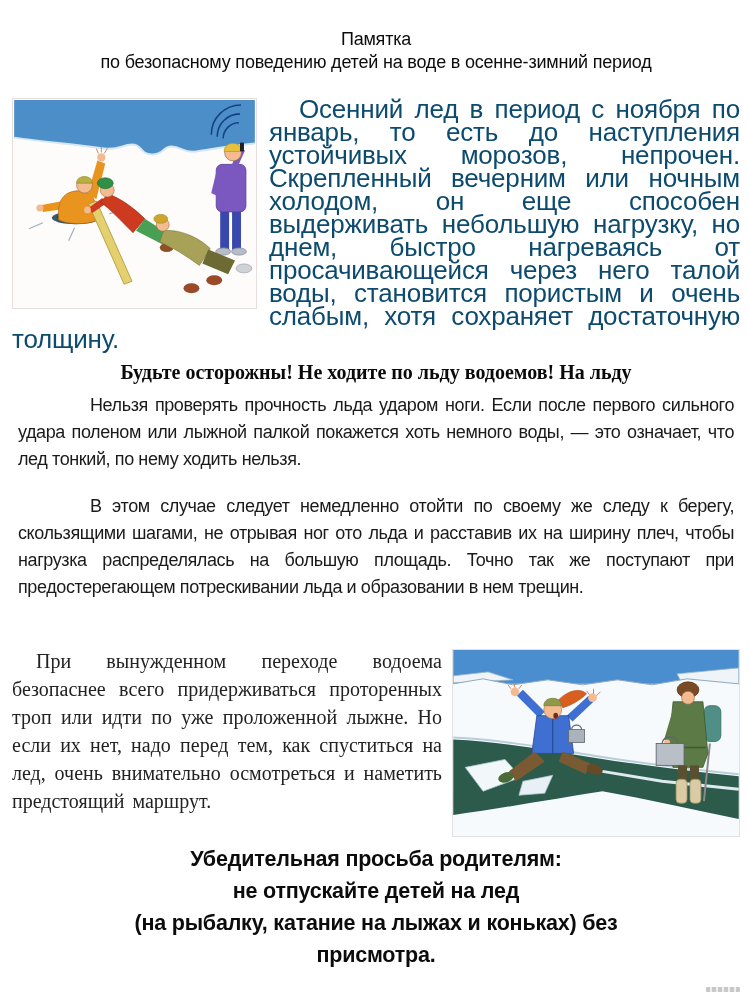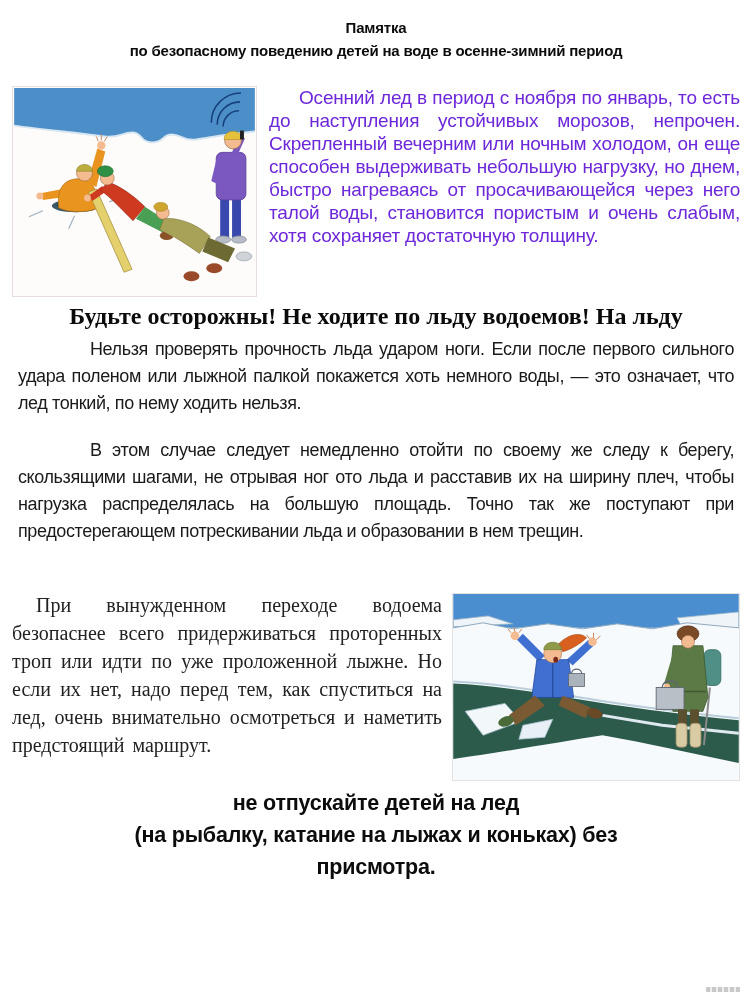--- a/index.html
+++ b/index.html
@@ -2,37 +2,37 @@
 <html><head>
 <meta charset="utf-8">
 <style>
   html,body{margin:0;padding:0;}
   body{
     width:750px;height:1000px;background:#ffffff;position:relative;overflow:hidden;
     font-family:"Liberation Sans", sans-serif;color:#161616;
   }
   .page{padding:6px 10px 0 12px;}
   .title{
-    margin-top:10px;text-align:center;font-weight:bold;
-    font-size:15px;line-height:23px;color:#0c0c0c;letter-spacing:-0.2px;
+    margin-top:22px;text-align:center;font-weight:normal;
+    font-size:18px;line-height:23px;color:#0c0c0c;letter-spacing:-0.2px;
   }
   .intro-wrap{margin-top:24px;}
   .illu1{
     float:left;width:245px;height:211px;margin:0 12px 4px 0;
     border:1px solid #e9dede;box-sizing:border-box;background:#fff;
   }
   .illu1 svg,.illu2 svg{width:100%;height:100%;display:block;}
   .para-intro{
-    text-align:justify;font-size:19px;line-height:23px;text-indent:30px;
-    letter-spacing:-0.2px;color:#6d28d9;
+    text-align:justify;font-size:26px;line-height:23px;text-indent:30px;
+    letter-spacing:-0.2px;color:#0c4a6e;
   }
   .warning{
     clear:both;margin-top:6px;text-align:center;
     font-family:"Liberation Serif", serif;font-weight:bold;
-    font-size:24px;line-height:31px;color:#0a0a0a;
+    font-size:20px;line-height:31px;color:#0a0a0a;
   }
   .warning .wline{display:block;}
   .para-narrow{
     margin:2px 6px 0 6px;text-align:justify;
     font-size:18px;line-height:27px;letter-spacing:-0.4px;color:#1a1a1a;
   }
   .para-narrow.indented{text-indent:72px;margin-top:20px;}
   .section4{margin-top:46px;}
   .illu2{
     float:right;width:288px;height:188px;margin:2px 0 6px 10px;
@@ -184,20 +184,21 @@
           <rect x="238" y="116" width="9" height="17" fill="#5a5030"></rect>
           <rect x="224" y="130" width="11" height="24" rx="4" fill="#d9cba4" stroke="#a89468" stroke-width="0.8"></rect>
           <rect x="238" y="130" width="11" height="24" rx="4" fill="#d9cba4" stroke="#a89468" stroke-width="0.8"></rect>
         </g>
       </svg>
     </div>
     <p class="para-serif" style="margin:0">При вынужденном переходе водоема безопаснее всего придерживаться проторенных троп или идти по уже проложенной лыжне. Но если их нет, надо перед тем, как спуститься на лед, очень внимательно осмотреться и наметить предстоящий маршрут.</p>
   </div>
 
   <div class="appeal">
+    <span class="aline">Убедительная просьба родителям:</span>
     <span class="aline">не отпускайте детей на лед</span>
     <span class="aline">(на рыбалку, катание на лыжах и коньках) без</span>
     <span class="aline">присмотра.</span>
   </div>
 
 </div>
 
 <div class="watermark"></div>
 
 </body></html>

